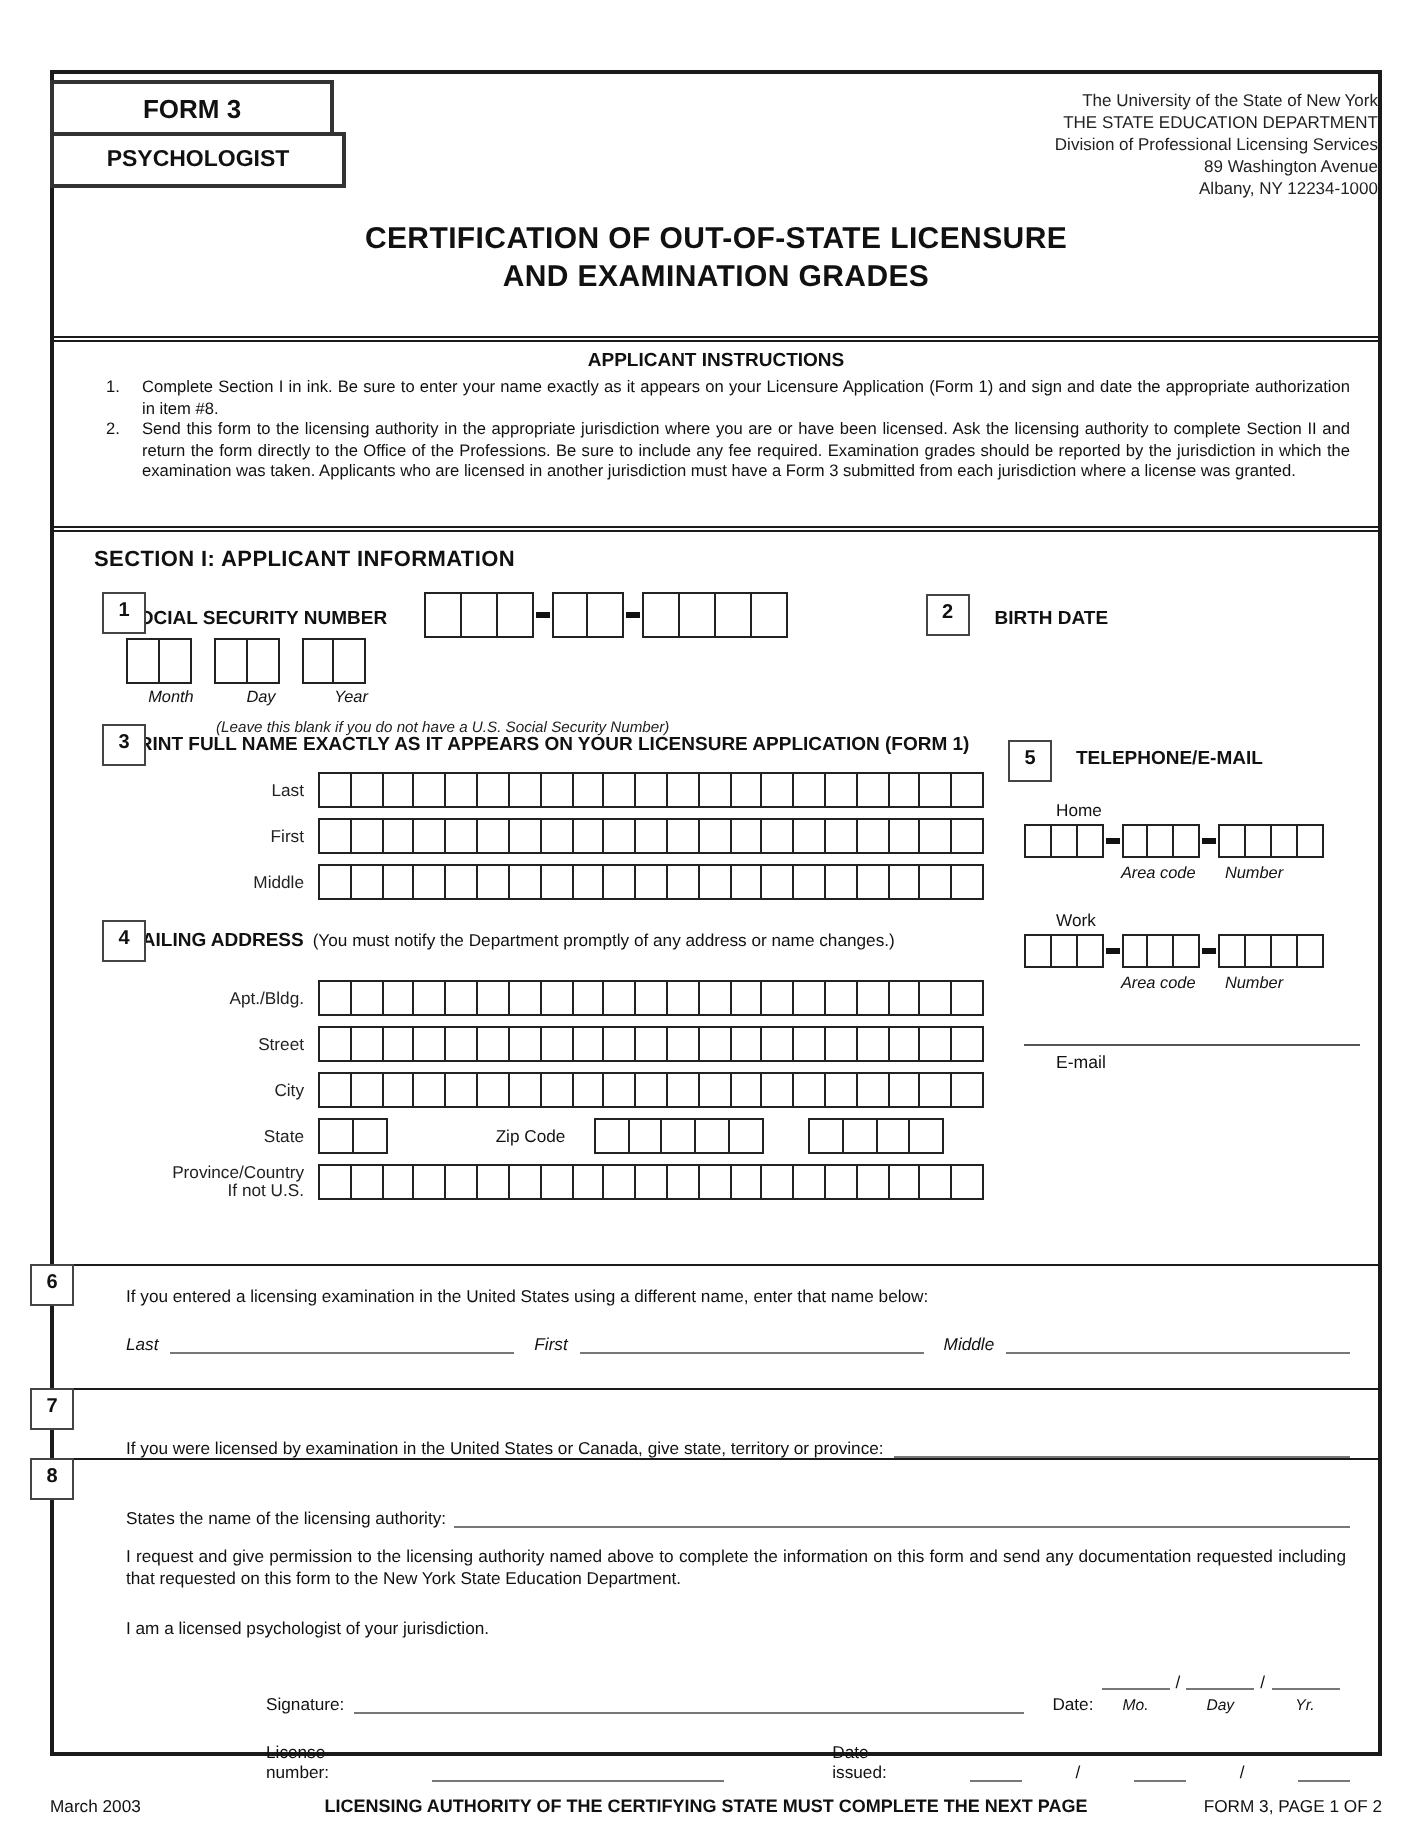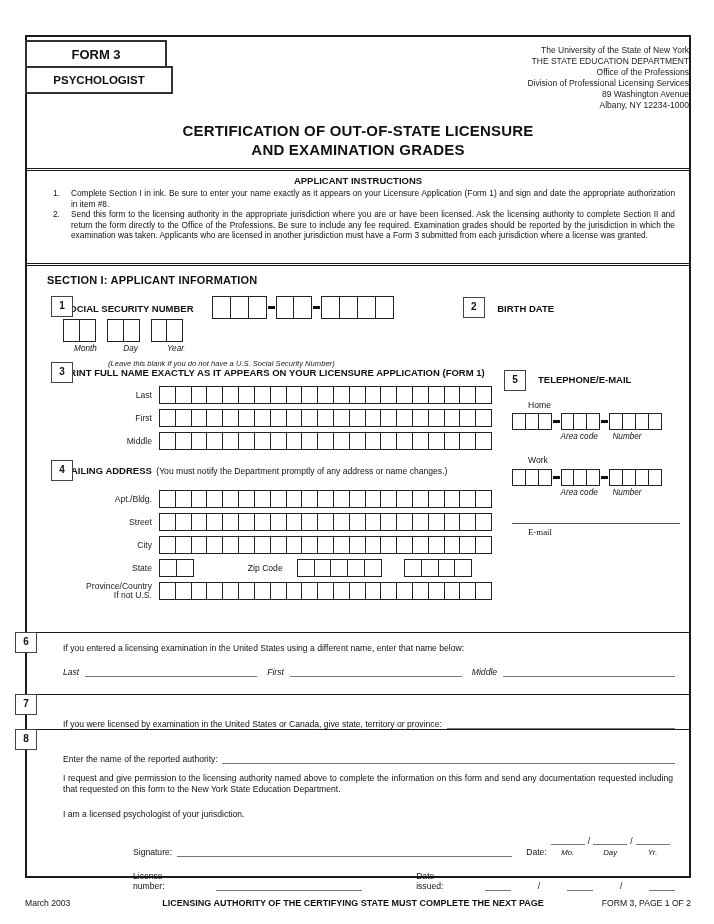--- a/index.html
+++ b/index.html
@@ -58,21 +58,21 @@
   .name-row .fieldlabel { width:96px; padding-right:7px; flex:none; }
 
   
   .telcol { position:absolute; left:477px; top:104px; width:186px; }
   .tel-head { position:relative; padding-left:34px; height:22px; }
   .tel-sub { font-size:8.6px; margin:8px 0 2px 24px; }
   .tel-strip-wrap { margin-left:8px; }
   .tel-sublabels { display:flex; font-style:italic; font-size:8.2px; margin:2px 0 0 8px;justify-content:center; }
   .tel-sublabels span:first-child { width:52px; }
   .email-line { border-bottom:1.2px solid #555; margin:26px 10px 0 8px; }
-  .email-label { font-size:8.8px; margin:3px 0 0 24px;font-family:Liberation Serif, serif; }
+  .email-label { font-size:8.8px; margin:3px 0 0 24px; }
 
   
   .addr-row { display:flex; align-items:center; margin:0 0 5px 0; }
   .addr-row .fieldlabel { width:96px; padding-right:7px; flex:none; line-height:9px; }
   .statezip-row { display:flex; align-items:center; margin:0 0 5px 0; }
   .zip-label { font-size:8.6px; margin:0 14px 0 54px; }
 
   
   .hline { border-top:1.2px solid #1a1a1a; }
   .item6 { position:relative; height:61px; padding:10px 14px 0 36px; }
@@ -108,21 +108,20 @@
   <div class="mainbox">
 
     <div class="header">
       <div class="formbox-col">
         <div class="formbox top">FORM 3</div>
         <div class="formbox bottom">PSYCHOLOGIST</div>
       </div>
       <div class="agency">
         <div>The University of the State of New York</div>
         <div>THE STATE EDUCATION DEPARTMENT</div>
-        <div>Office of the Professions</div>
         <div>Division of Professional Licensing Services</div>
         <div>89 Washington Avenue</div>
         <div>Albany, NY 12234-1000</div>
       </div>
       <div class="doc-title">
         <div>CERTIFICATION OF OUT-OF-STATE LICENSURE</div>
         <div>AND EXAMINATION GRADES</div>
       </div>
     </div>
 
@@ -523,21 +522,21 @@
       <span class="numbox">7</span>
       <span class="txt">If you were licensed by examination in the United States or Canada, give state, territory or province:</span>
       <span class="wline grow" style="margin-left:5px;"></span>
     </div>
 
     <div class="hline"></div>
 
     <div class="item8">
       <span class="numbox">8</span>
       <div class="auth-row">
-        <span class="txt" style="white-space:nowrap;">Enter the name of the reported authority:</span>
+        <span class="txt" style="white-space:nowrap;">States the name of the licensing authority:</span>
         <span class="wline grow" style="margin-left:4px;"></span>
       </div>
       <div class="perm">I request and give permission to the licensing authority named above to complete the information on this form and send any documentation requested including that requested on this form to the New York State Education Department.</div>
       <div class="licensed">I am a licensed psychologist of your jurisdiction.</div>
       <div class="sig-row">
         <span>Signature:</span>
         <span class="wline" style="width:335px; margin:0 14px 0 5px;"></span>
         <span>Date:</span>
         <span class="dateseg" style="margin-left:4px;">
           <span class="wline" style="display:inline-block;"></span>

